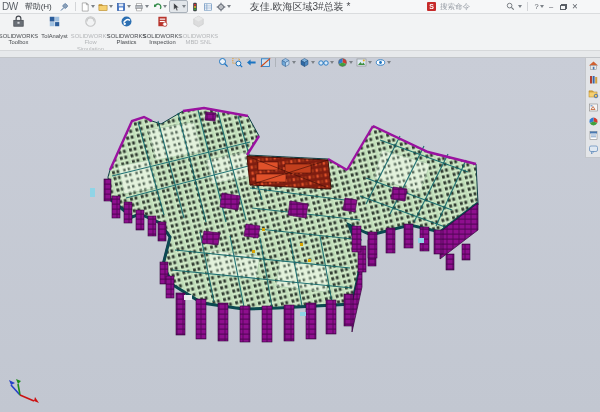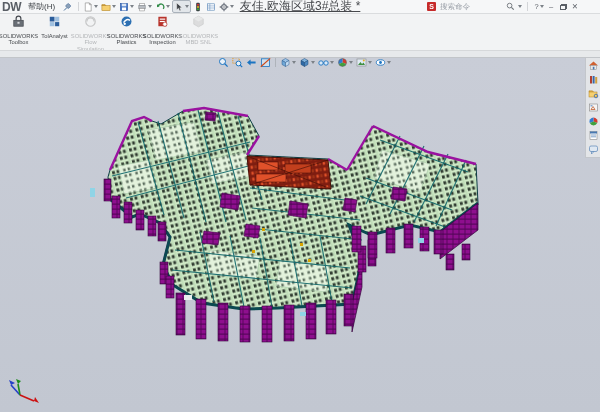--- a/index.html
+++ b/index.html
@@ -3,32 +3,32 @@
 <meta charset="utf-8">
 <style>
   html,body{margin:0;padding:0;}
   body{width:600px;height:412px;overflow:hidden;font-family:"Liberation Sans","DejaVu Sans",sans-serif;
        -webkit-font-smoothing:antialiased;background:#c6cad4;}
   .win{position:relative;width:600px;height:412px;background:#c6cad4;}
 
   
   .titlebar{position:absolute;left:0;top:0;width:600px;height:13px;background:#f6f7f8;
             border-bottom:1px solid #dadcde;display:flex;align-items:center;font-size:8px;color:#444;z-index:30;}
-  .logo-frag{font-weight:bold;color:#5a5f66;padding:0 3px 0 2px;font-size:12px;letter-spacing:-.5px;}
+  .logo-frag{font-weight:normal;color:#5a5f66;padding:0 3px 0 2px;font-size:10px;letter-spacing:-.5px;}
   .menu-item{padding:4px 4px;color:#3f4348;cursor:default;}
   .pin{width:10px;height:10px;margin:0 3px;}
   .tb-sep{width:1px;height:9px;background:#d3d5d8;margin:0 3px;}
   .qat{display:flex;align-items:center;gap:1px;}
   .qbtn{display:flex;align-items:center;height:12px;padding:0 1px;border-radius:2px;}
   .qbtn svg{width:10px;height:10px;display:block;}
   .qbtn.pressed{background:#e2e6ea;border:1px solid #aab2bb;height:11px;}
   .caret{width:0;height:0;border-left:2px solid transparent;border-right:2px solid transparent;
          border-top:3px solid #7c8288;margin-left:1px;}
   .title-center{position:absolute;left:0;right:0;top:0;height:13px;display:flex;align-items:center;
-                justify-content:center;font-size:12px;color:#47494d;pointer-events:none;text-decoration:underline;}
+                justify-content:center;font-size:10px;color:#47494d;pointer-events:none;}
   .tb-right{margin-left:auto;display:flex;align-items:center;gap:2px;padding-right:19px;}
   .sw-chip{width:9px;height:9px;background:#c62a2a;color:#fff;font-size:7px;font-weight:bold;
            display:flex;align-items:center;justify-content:center;border-radius:1px;}
   .search-box{display:flex;align-items:center;gap:2px;height:11px;padding:0 2px;min-width:62px;}
   .search-ph{color:#9aa0a8;font-size:7.5px;}
   .mag{width:9px;height:9px;}
   .winbtn{width:12px;height:11px;display:flex;align-items:center;justify-content:center;
           font-size:7.5px;color:#5a5f66;}
   .restore-glyph{position:relative;width:7px;height:6px;}
   .restore-glyph i{position:absolute;border:1px solid #5a5f66;width:4px;height:3px;display:block;}

